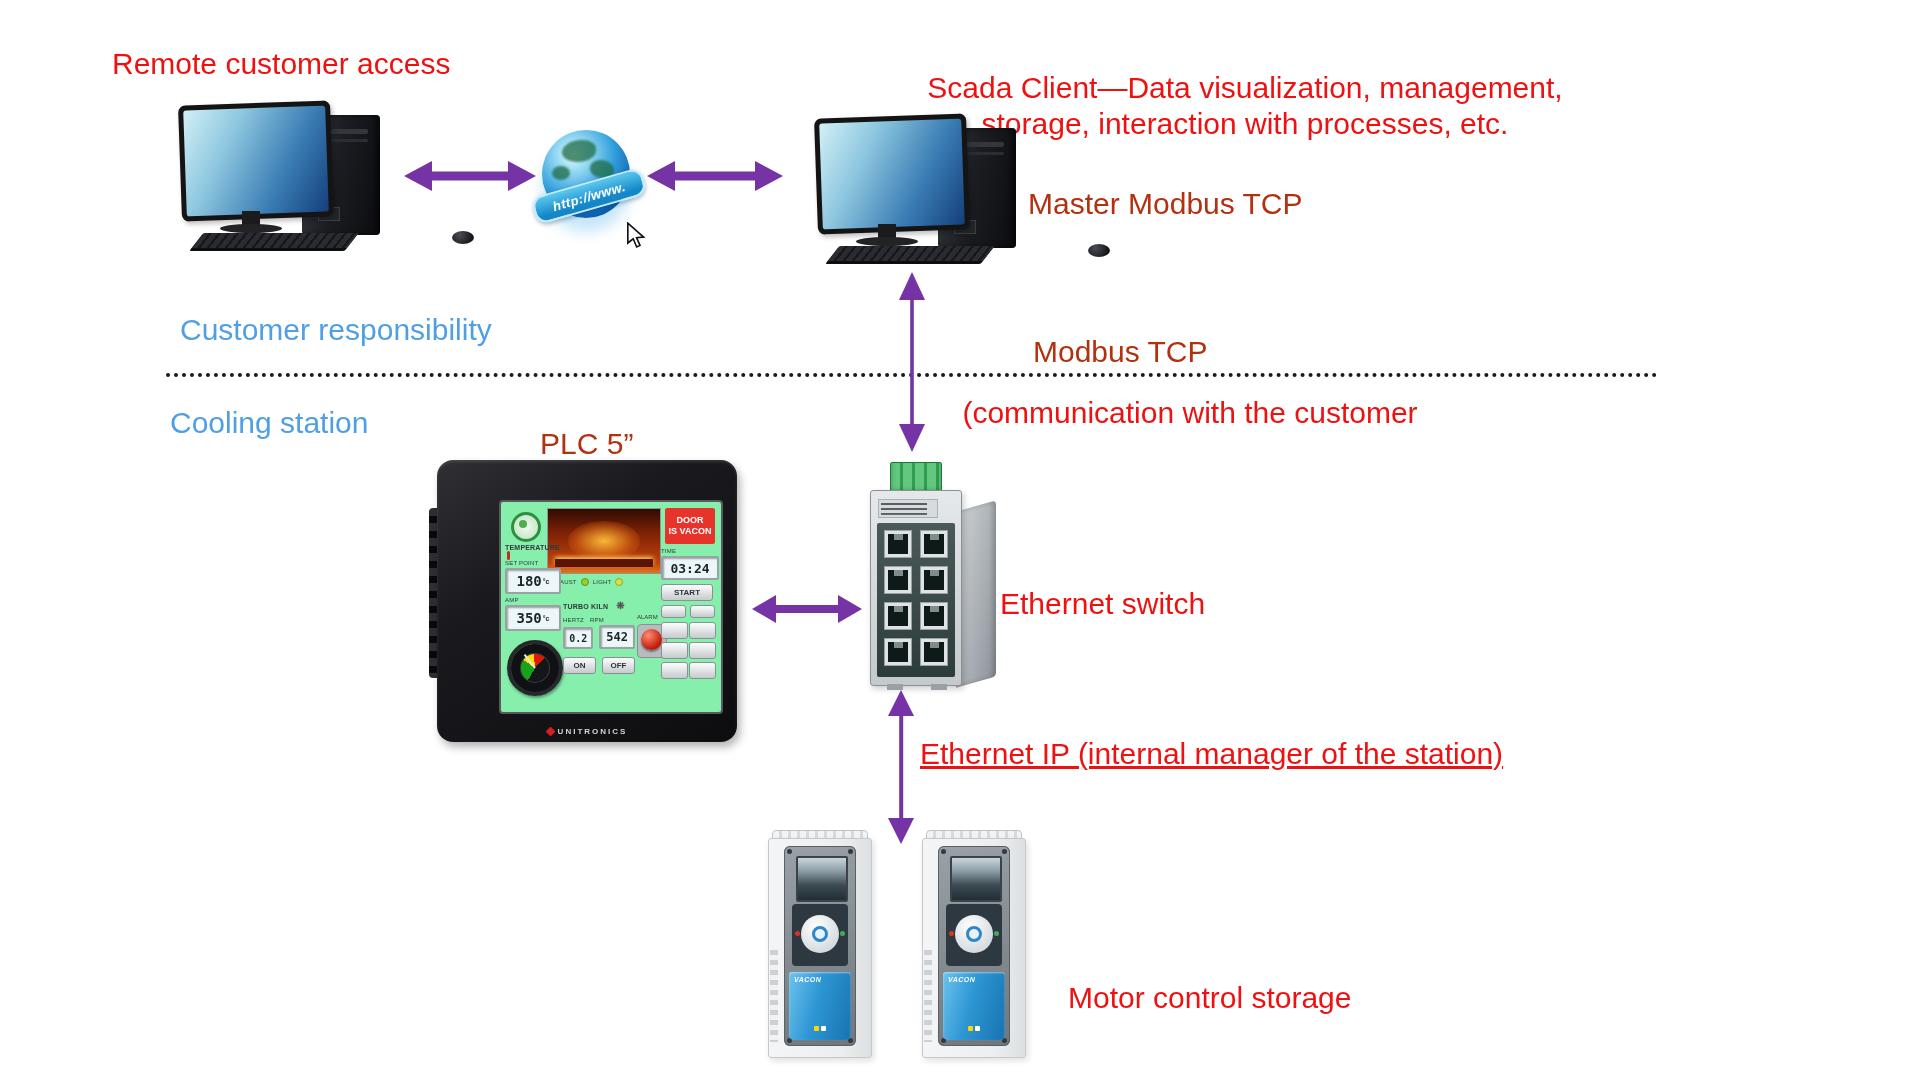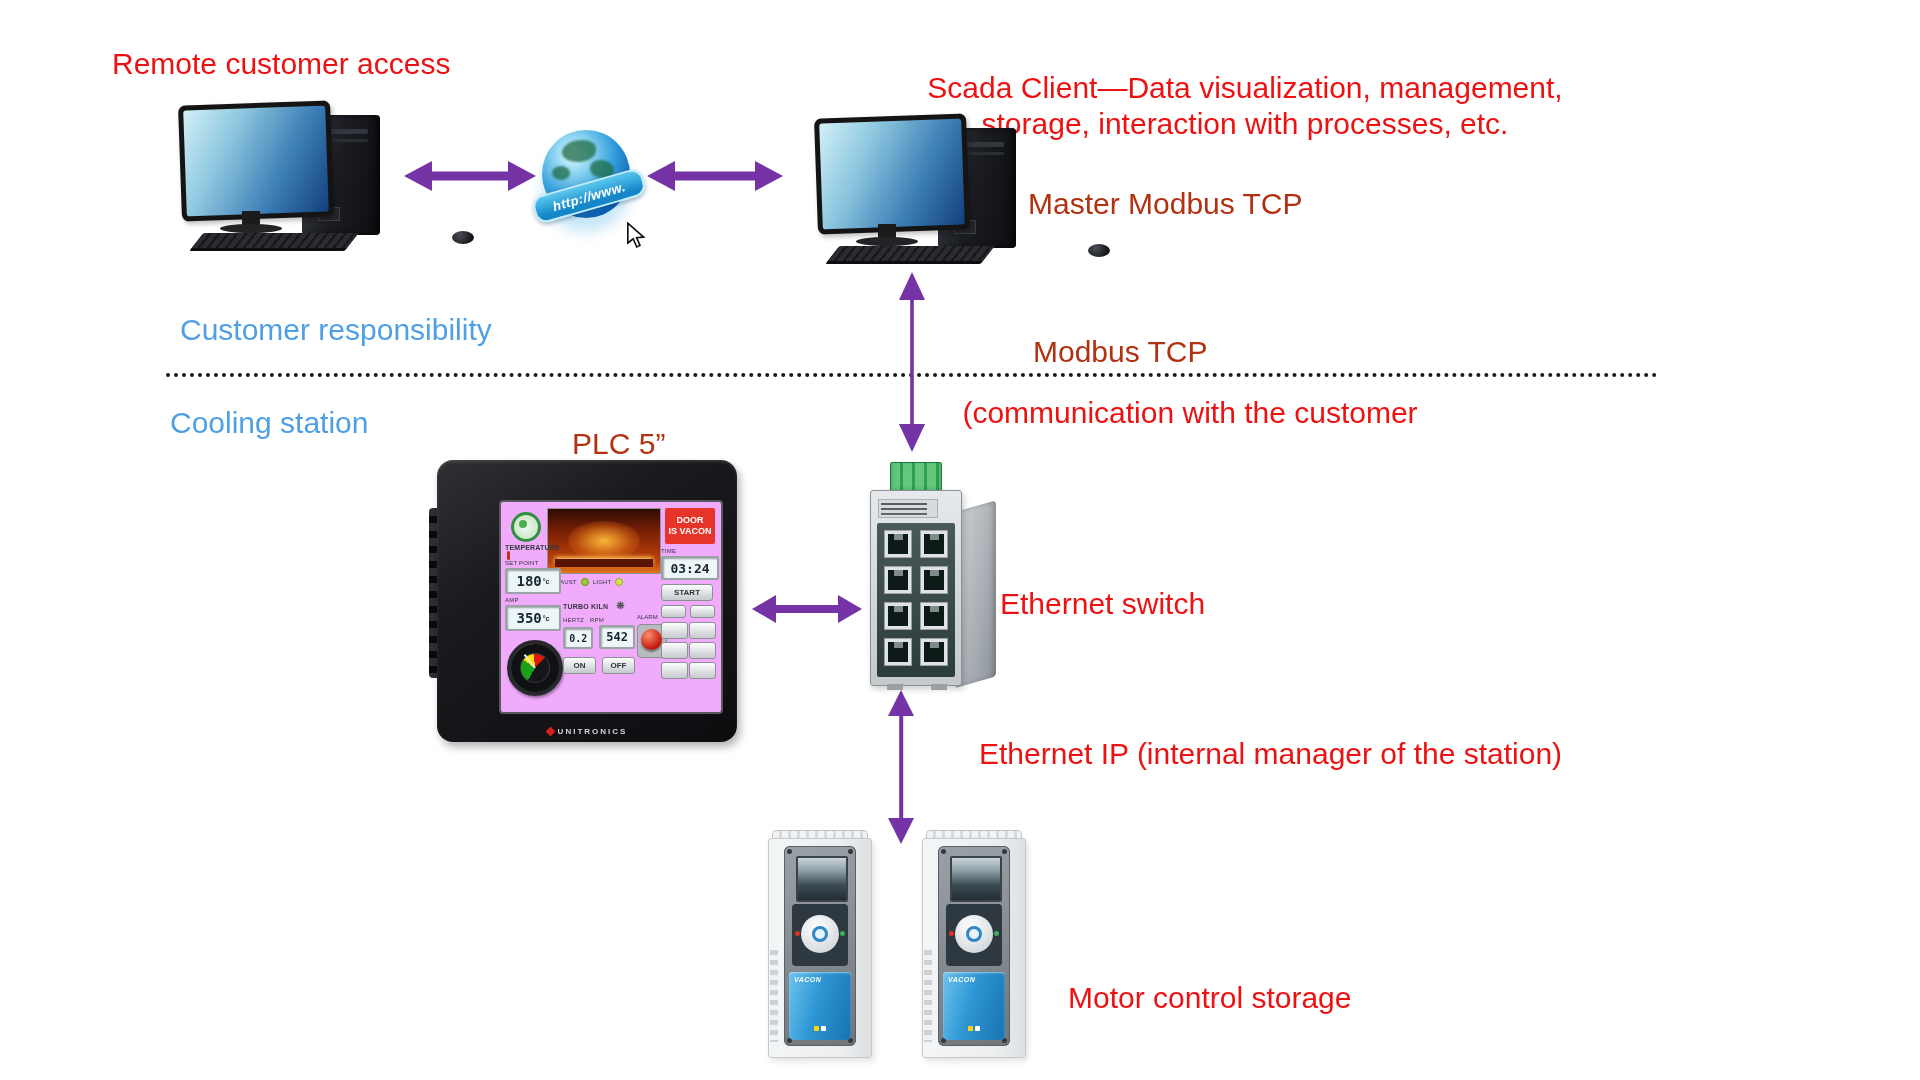--- a/index.html
+++ b/index.html
@@ -50,21 +50,21 @@
   .globe .ribbon span{color:#fff;font-weight:bold;font-style:italic;font-size:13px;letter-spacing:.5px;}
   .globe svg.cursor{position:absolute;right:-8px;bottom:-10px;}
 
   
   .plc{position:absolute;left:437px;top:460px;width:300px;height:282px;}
   .plc .fins{position:absolute;left:-8px;top:48px;width:16px;height:170px;border-radius:4px;
     background:repeating-linear-gradient(180deg,#2e2e33 0 8px,#0a0a0c 8px 15px);}
   .plc .shell{position:absolute;inset:0;border-radius:16px;
     background:linear-gradient(145deg,#303034 0%,#1a1a1e 35%,#0d0d10 100%);
     box-shadow:inset 0 2px 3px rgba(255,255,255,.12),3px 5px 9px rgba(0,0,0,.3);}
-  .plc .scr{position:absolute;left:62px;top:40px;width:220px;height:210px;background:#f0abfc;
+  .plc .scr{position:absolute;left:62px;top:40px;width:220px;height:210px;background:#86efac;
     border:2px solid #58595c;border-radius:4px;overflow:hidden;font-family:"Liberation Sans",sans-serif;text-decoration:underline;}
   .plc .logo{position:absolute;left:10px;top:10px;width:24px;height:24px;border-radius:50%;
     border:3px solid #2e8f3e;background:radial-gradient(#f2faf2,#b9e0ba);}
   .plc .logo i{position:absolute;left:5px;top:5px;width:8px;height:8px;border-radius:50%;background:#4caf50;}
   .plc .kiln{position:absolute;left:46px;top:6px;width:112px;height:64px;border:1px solid #909499;
     background:linear-gradient(180deg,#2e0c02 0%,#7a2006 35%,#c1440a 85%,#e0761a 100%);}
   .plc .kiln .glow{position:absolute;left:18%;top:18%;width:64%;height:64%;border-radius:50%;
     background:radial-gradient(ellipse,rgba(255,190,60,.95) 0%,rgba(230,110,20,.45) 55%,rgba(160,40,8,0) 80%);}
   .plc .kiln .hearth{position:absolute;left:6%;bottom:10%;width:88%;height:8px;background:#5a1404;box-shadow:0 -2px 4px #ffca60;}
   .plc .door{position:absolute;left:164px;top:6px;width:50px;height:36px;background:#e6342a;border-radius:2px;
@@ -179,23 +179,23 @@
 
   <div class="lbl blue" style="left:172px;top:312px;margin-left:8px;">Customer responsibility</div>
   <div class="dotted"></div>
   <div class="lbl blue" style="left:170px;top:405px;">Cooling station</div>
 
   <div class="lbl darkred" style="left:1033px;top:334px;">Modbus TCP</div>
   <div class="lbl red center" style="left:930px;top:392px;width:520px;line-height:42px;">
     <div>(communication with the customer</div>
   </div>
 
-  <div class="lbl darkred" style="left:540px;top:426px;margin-left:32px;">PLC 5”</div>
+  <div class="lbl darkred" style="left:540px;top:426px;">PLC 5”</div>
   <div class="lbl red" style="left:1000px;top:586px;">Ethernet switch</div>
-  <div class="lbl red" style="left:979px;top:736px;">Ethernet IP (internal manager of the station)</div>
+  <div class="lbl red" style="left:920px;top:736px;text-decoration:underline;">Ethernet IP (internal manager of the station)</div>
   <div class="lbl red" style="left:1068px;top:980px;">Motor control storage</div>
 
   <svg class="arrow" style="left:402px;top:156px;" width="136" height="40">
     <rect x="24" y="15.5" width="88" height="9" fill="#7633a6"></rect>
     <polygon points="2,20 30,5 30,35" fill="#7633a6"></polygon>
     <polygon points="134,20 106,5 106,35" fill="#7633a6"></polygon>
   </svg>
   <svg class="arrow" style="left:645px;top:156px;" width="140" height="40">
     <rect x="26" y="15.5" width="88" height="9" fill="#7633a6"></rect>
     <polygon points="2,20 30,5 30,35" fill="#7633a6"></polygon>

